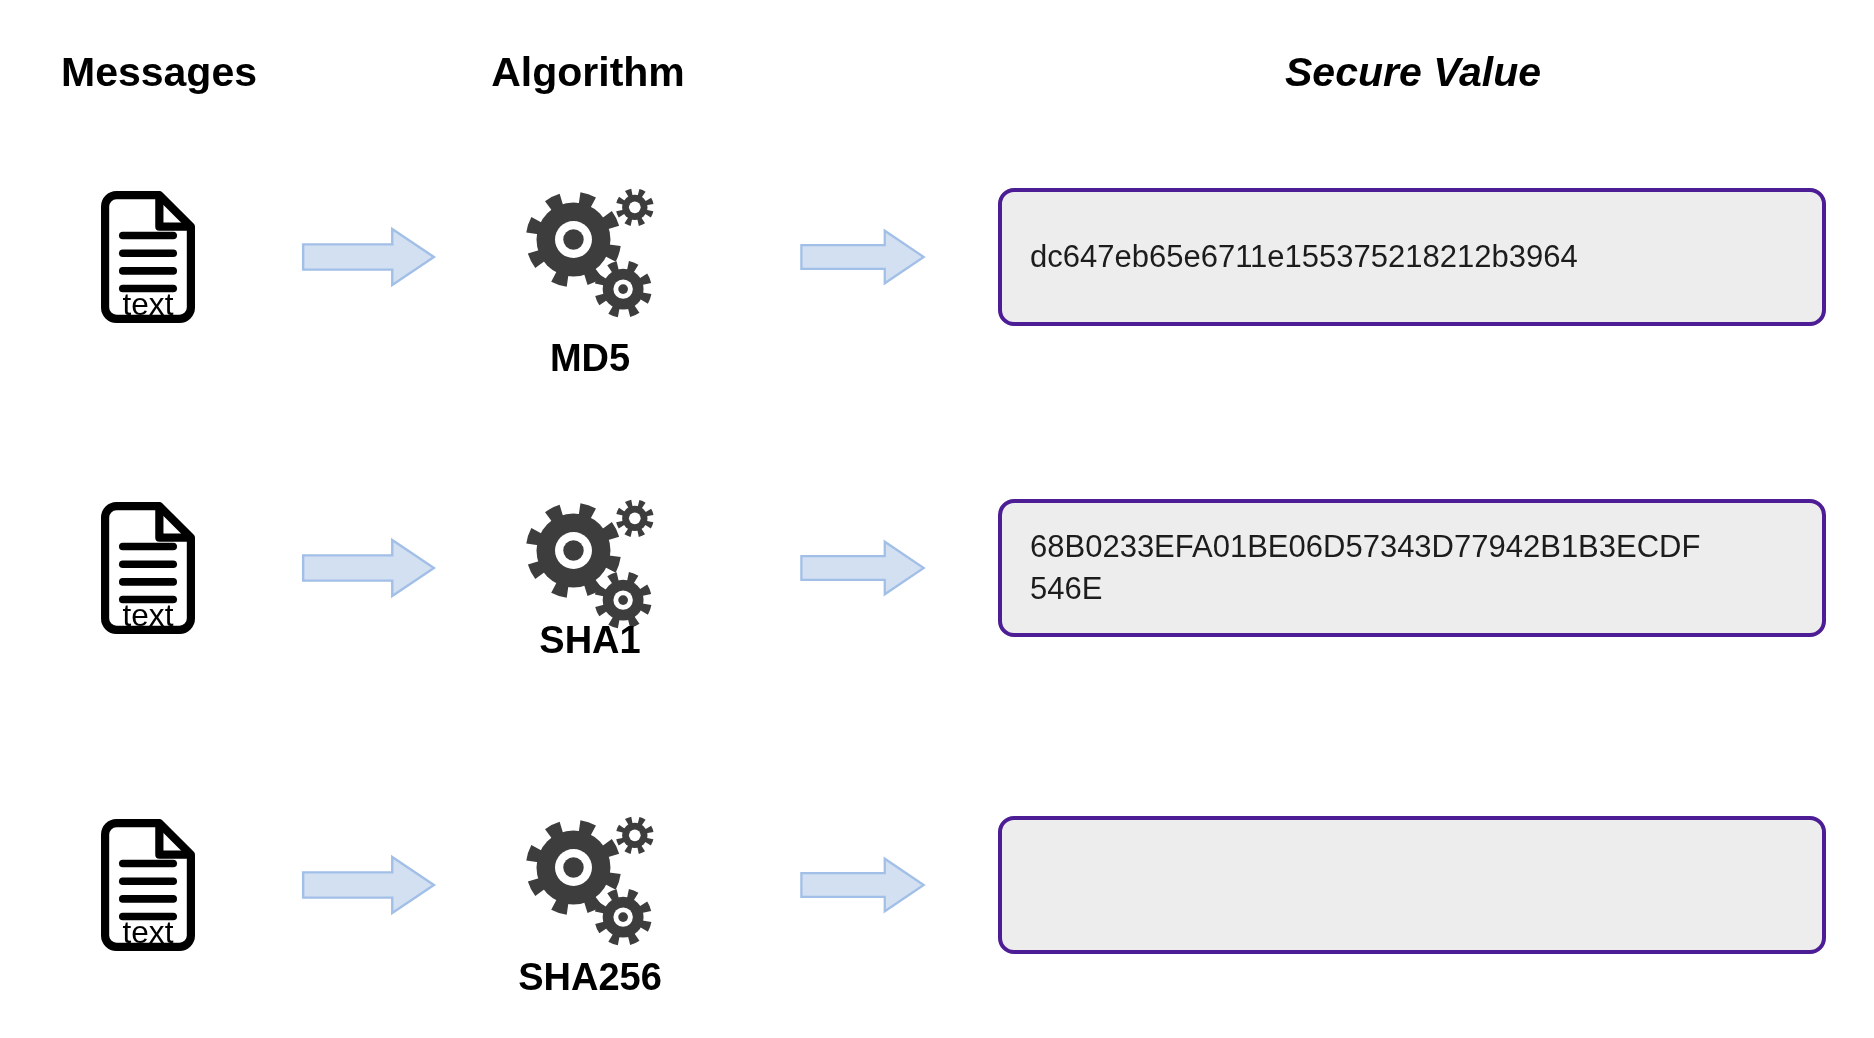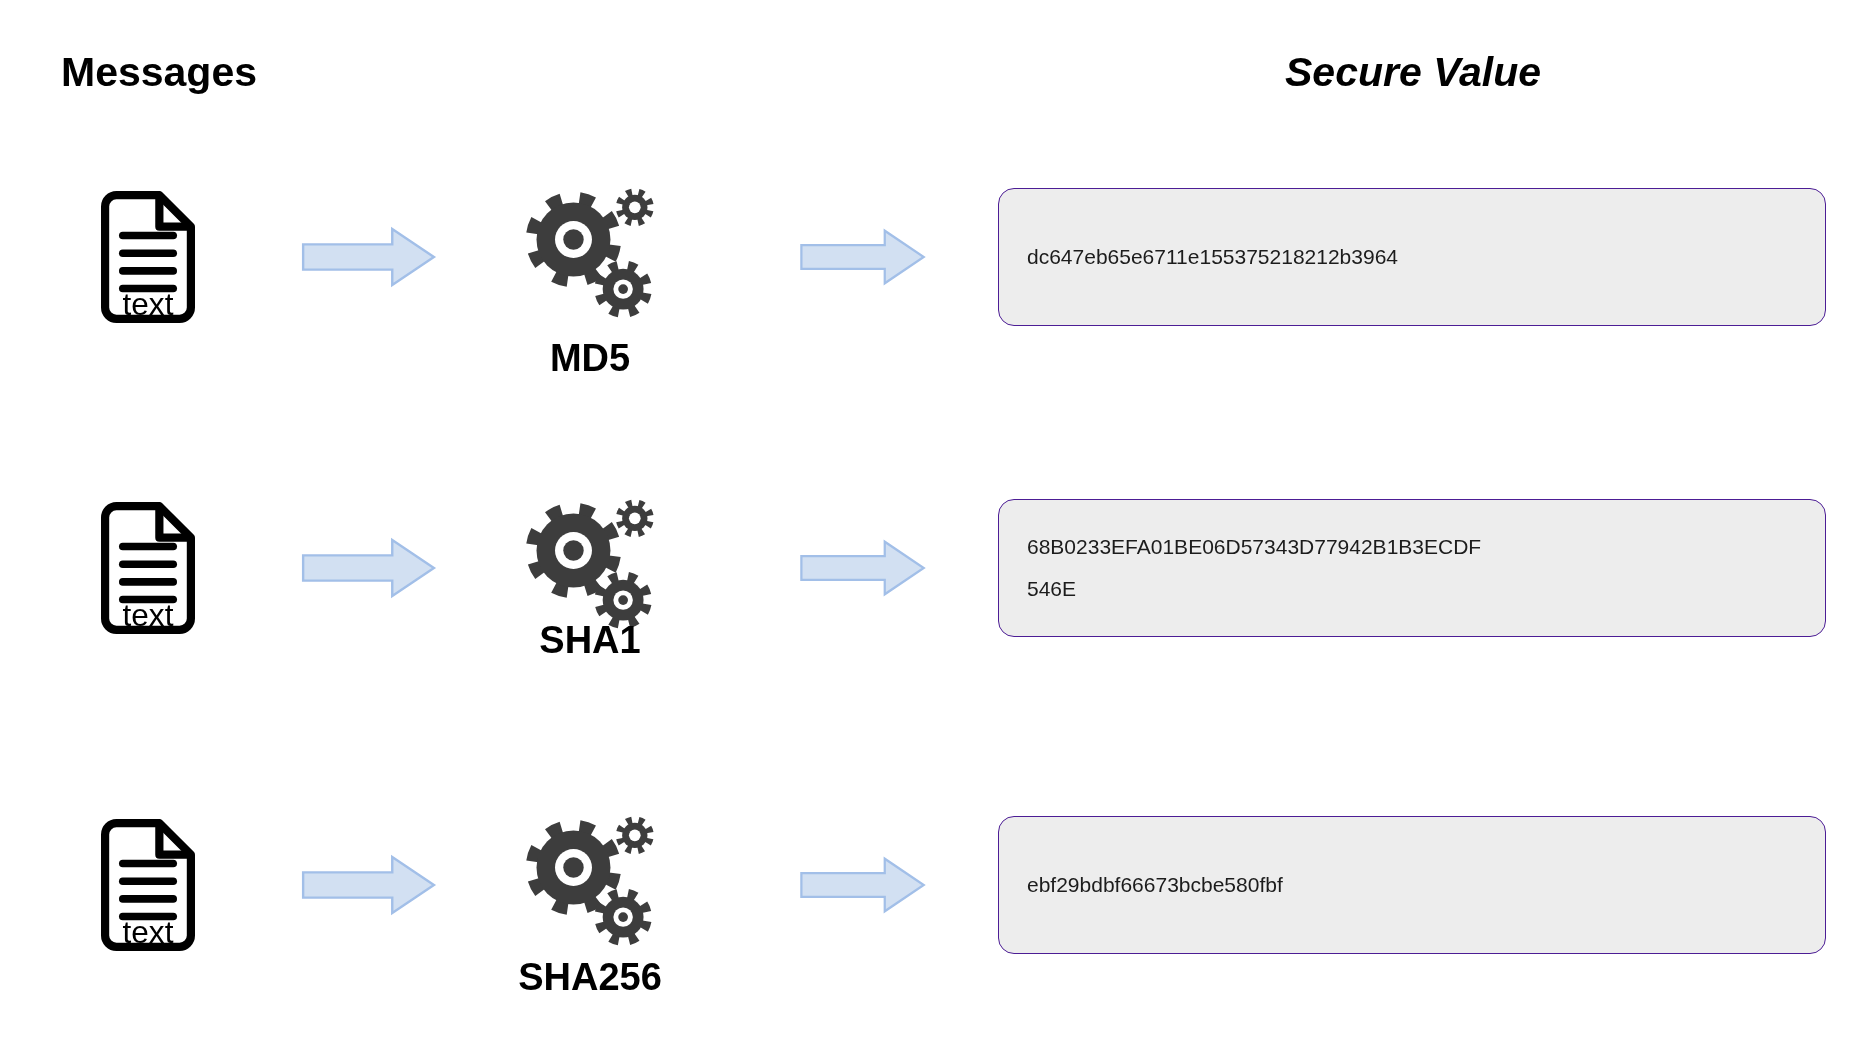--- a/index.html
+++ b/index.html
@@ -39,24 +39,24 @@
     text-align:center; font-size:38px; font-weight:bold; color:#000;
     white-space:nowrap;
   }
   .r1 .algo-label { top:80px; }
   .r2 .algo-label { top:51px; }
   .r3 .algo-label { top:71px; }
 
   .hashbox {
     position:absolute; left:998px; top:-69px;
     width:828px; height:138px; box-sizing:border-box;
-    background:#ededed; border:1px solid #4c1d95; border-radius:16px;
+    background:#ededed; border:4px solid #4c1d95; border-radius:16px;
     display:flex; flex-direction:column; justify-content:center;
     padding:0 28px;
-    font-size:21px; line-height:42px; color:#1c1c1c;
+    font-size:31px; line-height:42px; color:#1c1c1c;
   }
   .hash-line { white-space:nowrap; }
 
   .arrow-shape { fill:#d2e0f2; stroke:#a2bfe8; stroke-width:2.5; }
   svg { display:block; width:100%; height:100%; }
   .defs-store { position:absolute; width:0; height:0; overflow:hidden; }
 </style>
 </head>
 <body>
 
@@ -91,20 +91,21 @@
 
     <symbol id="sym-arrow" viewBox="0 0 140 64">
       <polygon class="arrow-shape" points="2,19 94,19 94,3 137,32 94,61 94,45 2,45"></polygon>
     </symbol>
   </defs>
 </svg>
 
 <div id="canvas">
 
   <div class="col-header" id="h-messages">Messages</div>
+  <div class="col-header" id="h-algorithm">Algorithm</div>
   <div class="col-header" id="h-secure">Secure Value</div>
 
   <div class="row r1">
     <div class="doc">
       <svg viewBox="0 0 84 106">
           <use href="#sym-doc"></use>
         </svg>
     </div>
     <div class="arrow-a">
       <svg viewBox="0 0 140 64">
@@ -172,17 +173,16 @@
           <use href="#sym-gears"></use>
         </svg>
     </div>
     <div class="algo-label">SHA256</div>
     <div class="arrow-b">
       <svg viewBox="0 0 140 64">
           <use href="#sym-arrow"></use>
         </svg>
     </div>
     <div class="hashbox">
-      <div class="hash-line">ebf29bdbf66673bcbe580fbf</div>
     </div>
   </div>
 
 </div>
 
 </body></html>

